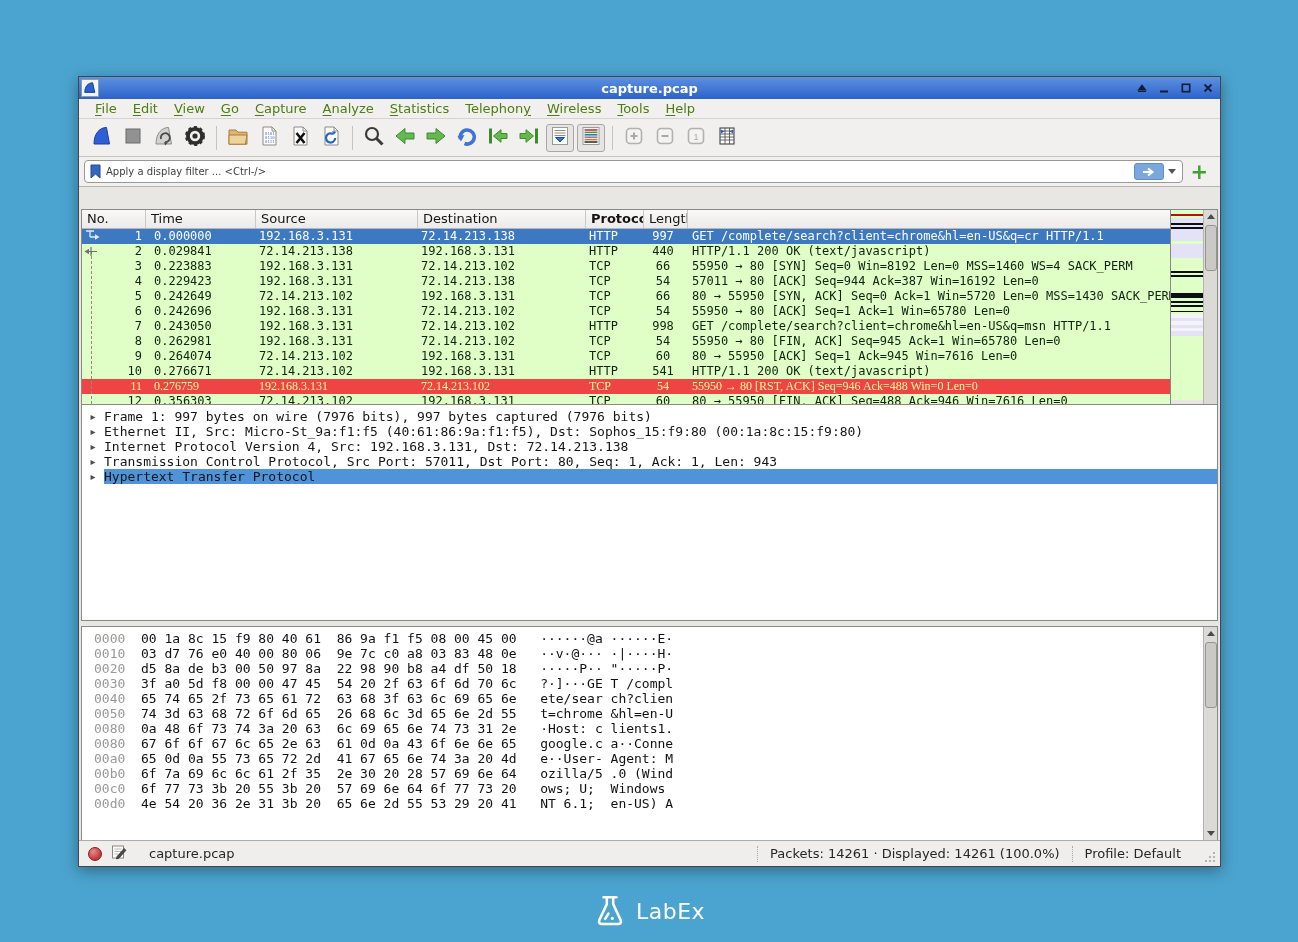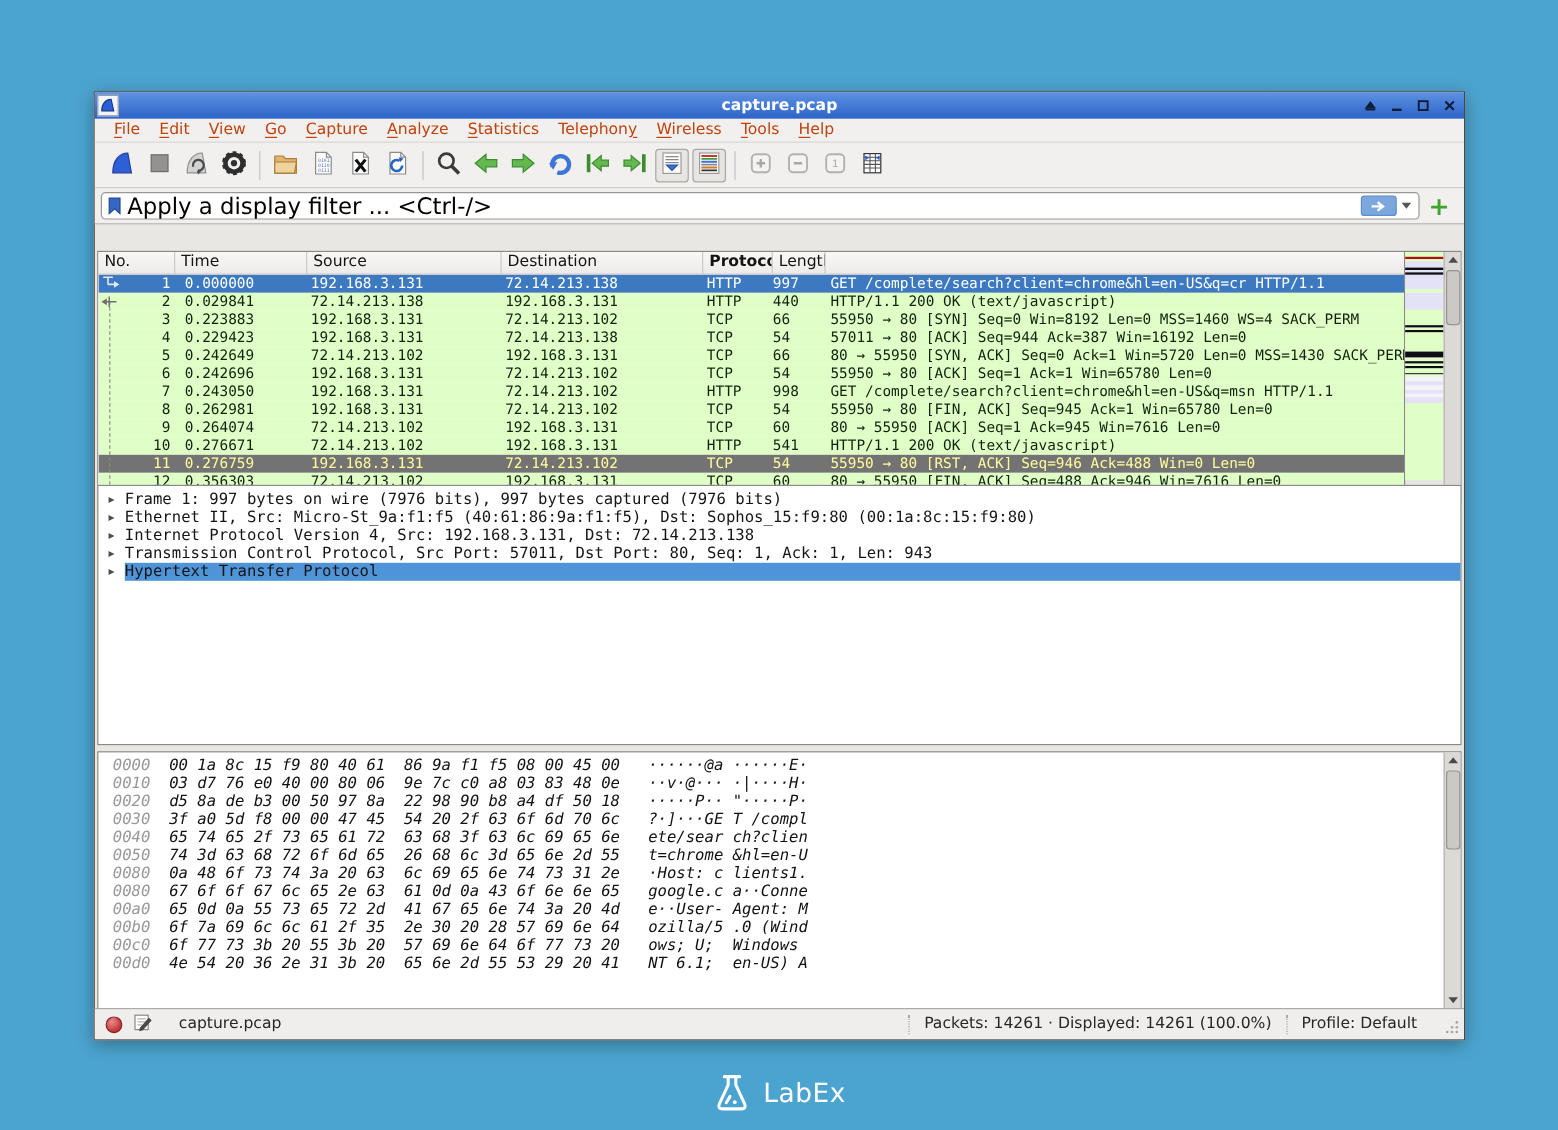--- a/index.html
+++ b/index.html
@@ -14,67 +14,67 @@
               background:linear-gradient(#5d91e2,#2d63c8); display:flex; align-items:center; }
   .tb-appicon { position:absolute; left:2px; top:2px; width:18px; height:18px; background:#f2f4f8;
                 border:1px solid #8f9aac; display:flex; align-items:center; justify-content:center; }
   .tb-title { position:absolute; left:0; right:0; text-align:center; color:#fff; font-weight:bold; font-size:13px; }
   .win-controls { position:absolute; right:6px; top:0; height:22px; display:flex; align-items:center; gap:9px; }
   .win-btn { width:13px; height:13px; display:flex; align-items:center; justify-content:center; }
 
   
   .menubar { position:absolute; left:0; top:22px; right:0; height:20px; background:#f1f0ee;
              border-bottom:1px solid #d6d4d1; display:flex; align-items:center; padding-left:8px;
-             font-size:13px; color:#c2410c; }
+             font-size:13px; color:#4d7c0f; }
   .menu-item { padding:1px 8px; cursor:default; }
   .menu-item u { text-decoration:underline; text-underline-offset:2px; }
 
   
   .toolbar { position:absolute; left:0; top:42px; right:0; height:38px; background:#f1f0ee;
              border-bottom:1px solid #c6c4c1; display:flex; align-items:center; padding-left:9px; gap:3px; }
   .tbtn { width:28px; height:28px; display:flex; align-items:center; justify-content:center; border:1px solid transparent; }
   .tbtn.pressed { border:1px solid #a9a7a4; background:#e7e5e2; border-radius:3px; }
   .tsep { width:1px; height:24px; background:#c6c4c1; margin:0 4px; }
 
   
   .filterbar { position:absolute; left:0; top:80px; right:0; height:30px; background:#f1f0ee;
                border-bottom:1px solid #b7b5b2; display:flex; align-items:center; padding:3px 5px; }
   .filter-field { flex:1; height:23px; background:#fff; border:1px solid #9a9895; border-radius:4px;
                   display:flex; align-items:center; padding:0 4px; }
-  .filter-placeholder { flex:1; color:#000000; font-size:19px; padding-left:4px;
+  .filter-placeholder { flex:1; color:#404040; font-size:10px; padding-left:4px;
                         white-space:nowrap; overflow:hidden; }
   .filter-apply { width:30px; height:17px; background:#7ba7dc; border:1px solid #5d8ec9; border-radius:3px;
                   display:flex; align-items:center; justify-content:center; margin-right:4px; }
   .filter-caret { width:0; height:0; border-left:4px solid transparent; border-right:4px solid transparent;
                   border-top:5px solid #555; margin-right:2px; }
   .filter-plus { color:#3fa32f; font-size:21px; font-weight:bold; line-height:20px; padding:0 7px; }
 
   
   .pane { position:absolute; left:2px; right:2px; background:#fff; border:1px solid #8b8987; }
   #packet-pane  { top:110px; height:212px; display:flex;margin-top:22px; }
   #details-pane { top:327px; height:217px; padding-top:4px; }
-  #hex-pane     { top:549px; height:215px; padding:4px 0 0 12px;font-style:italic; }
+  #hex-pane     { top:549px; height:215px; padding:4px 0 0 12px; }
 
   
   .pl-left { flex:1; display:flex; flex-direction:column; overflow:hidden; }
   .pl-header { height:19px; display:flex; background:linear-gradient(#f9f8f7,#ecebe9);
                border-bottom:1px solid #b9b7b4; font-size:13px; color:#141414; flex:none; }
   .hcell { border-right:1px solid #cbc9c6; padding:1px 0 0 5px; overflow:hidden; white-space:nowrap; }
   .pl-rows { position:relative; flex:1; overflow:hidden; background:#fff; }
   .prow { display:flex; height:15px; line-height:15px; font-family:"DejaVu Sans Mono","Liberation Mono",monospace;
           font-size:12px; color:#10230e; background:#dfffc7; white-space:nowrap; }
   .prow.selected { background:#3d79c0; color:#ffffff; }
-  .prow.error { background:#737373; color:#fffc9c; }
+  .prow.error { background:#ef4444; color:#fffc9c;font-family:Liberation Serif, serif; }
   .c-gutter { width:22px; flex:none; position:relative; }
   .c-no   { width:42px; flex:none; text-align:right; padding-right:4px; }
   .c-time { width:110px; flex:none; padding-left:8px; }
   .c-src  { width:162px; flex:none; padding-left:3px; }
   .c-dst  { width:168px; flex:none; padding-left:3px; }
   .c-proto{ width:58px;  flex:none; padding-left:3px; }
-  .c-len  { width:44px;  flex:none; text-align:left; padding-right:6px; }
+  .c-len  { width:44px;  flex:none; text-align:center; padding-right:6px; }
   .c-info { flex:1; padding-left:4px; overflow:hidden; }
   .conv-dash { position:absolute; left:9px; top:22px; bottom:2px; border-left:1px dashed #8c8c8c; }
   .pl-hscroll { height:14px; flex:none; background:#e8e6e3; border-top:1px solid #b5b3b0;
                 display:flex; align-items:center; padding:0 1px; }
   .hs-thumb { flex:1; height:10px; background:#fcfcfc; border:1px solid #a9a7a4; border-radius:4px; margin:0 2px; }
   .arrow-box { width:12px; height:12px; display:flex; align-items:center; justify-content:center; }
   .tri-l { width:0; height:0; border-top:4px solid transparent; border-bottom:4px solid transparent; border-right:5px solid #4a4a4a; }
   .tri-r { width:0; height:0; border-top:4px solid transparent; border-bottom:4px solid transparent; border-left:5px solid #4a4a4a; }
   .tri-u { width:0; height:0; border-left:4px solid transparent; border-right:4px solid transparent; border-bottom:5px solid #4a4a4a; }
   .tri-d { width:0; height:0; border-left:4px solid transparent; border-right:4px solid transparent; border-top:5px solid #4a4a4a; }

